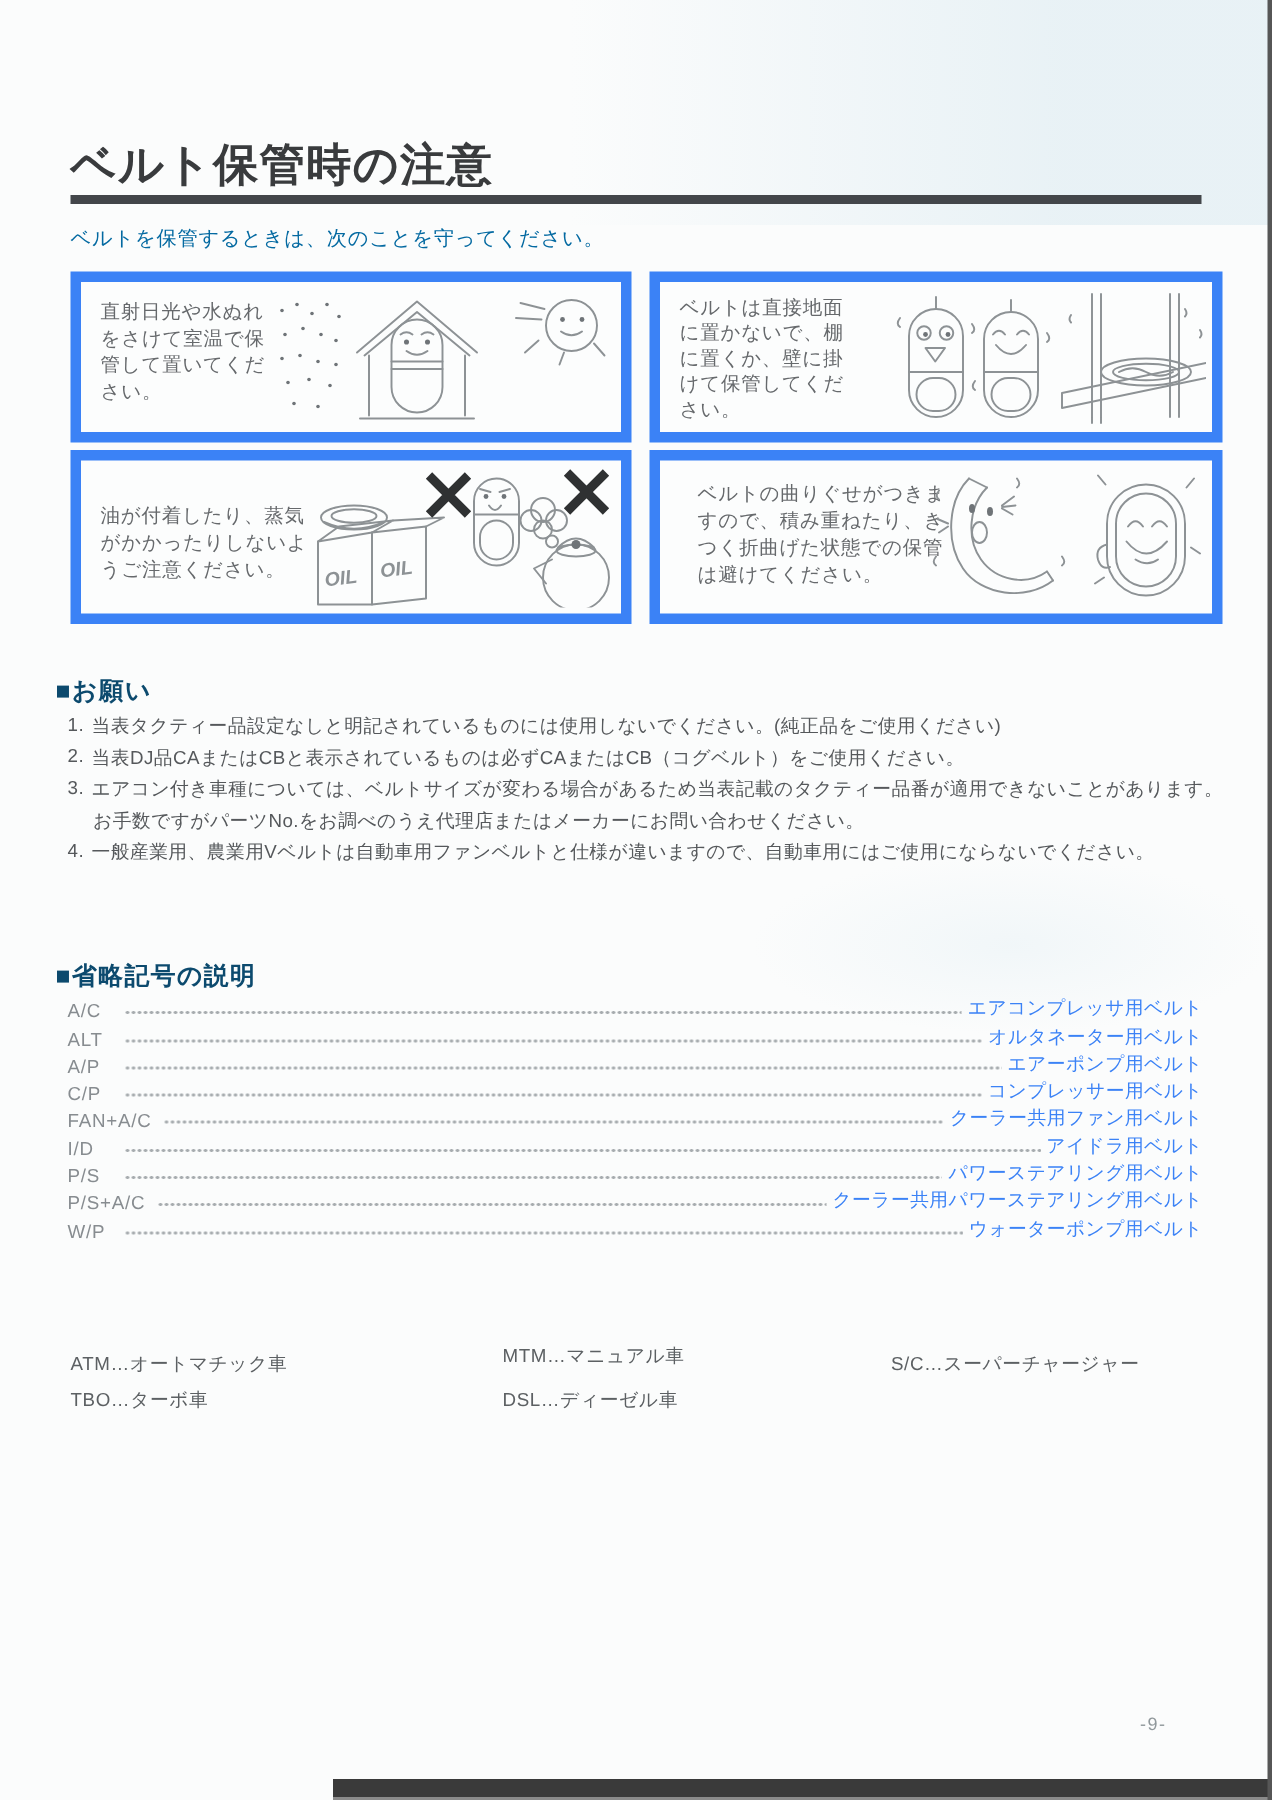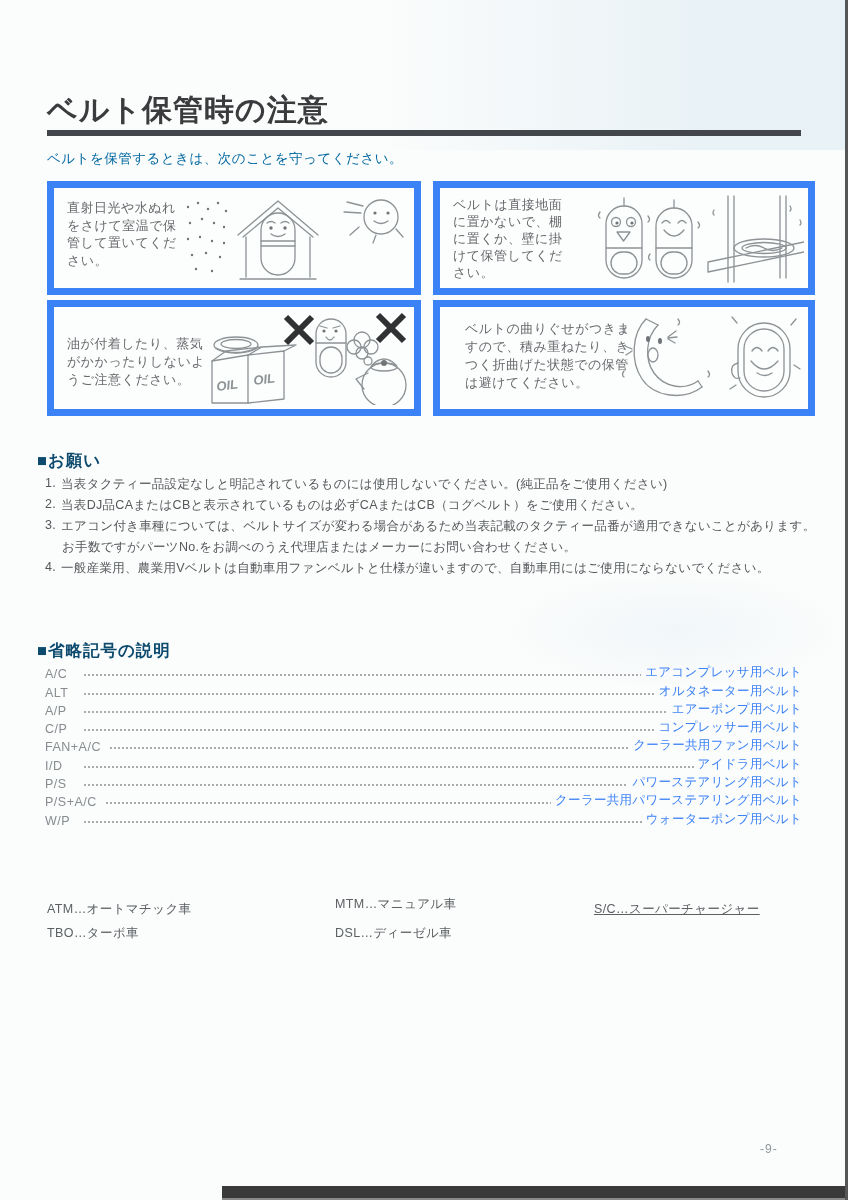--- a/index.html
+++ b/index.html
@@ -293,21 +293,21 @@
       </div>
     <div class="arow">
         <span class="code">W/P</span>
         <span class="leader"></span>
         <span class="desc">ウォーターポンプ用ベルト</span>
       </div>
   </div>
 
   <div class="vcode" style="left:47px;top:901px;">ATM…オートマチック車</div>
   <div class="vcode" style="left:335px;top:896px;">MTM…マニュアル車</div>
-  <div class="vcode" style="left:594px;top:901px;text-decoration:underline;">S/C…スーパーチャージャー</div>
+  <div class="vcode" style="left:594px;top:901px;">S/C…スーパーチャージャー</div>
   <div class="vcode" style="left:47px;top:925px;">TBO…ターボ車</div>
   <div class="vcode" style="left:335px;top:925px;">DSL…ディーゼル車</div>
 
   <div class="pageno">-9-</div>
 
   <div class="edge-bottom"></div>
   <div class="edge-bottom2"></div>
   <div class="edge-right"></div>
 </div>
 

